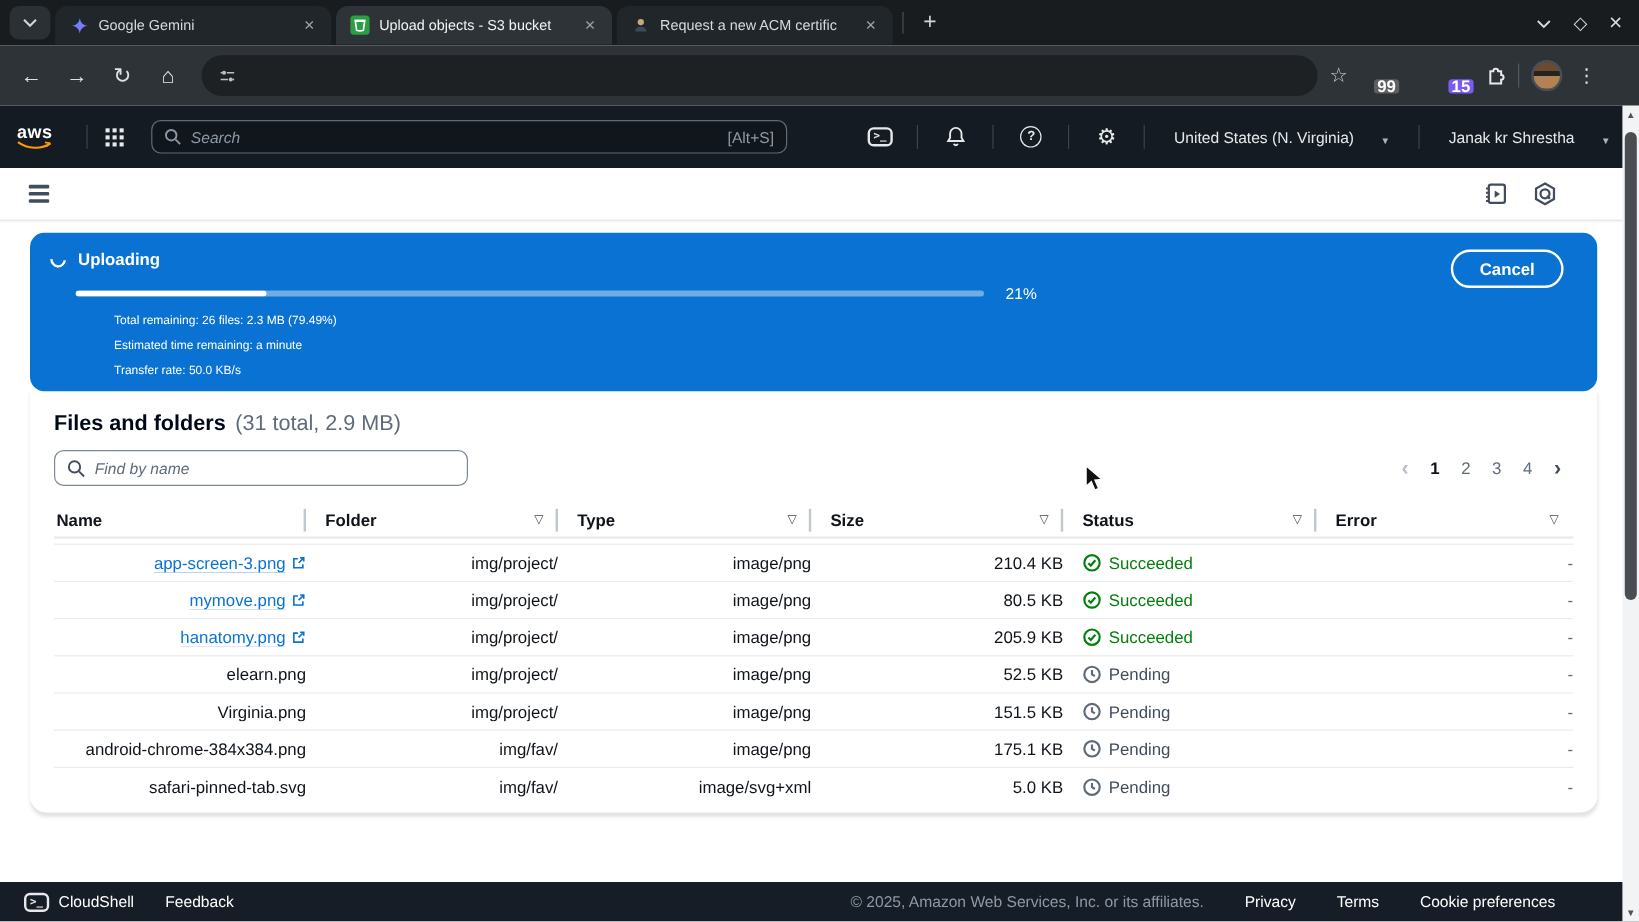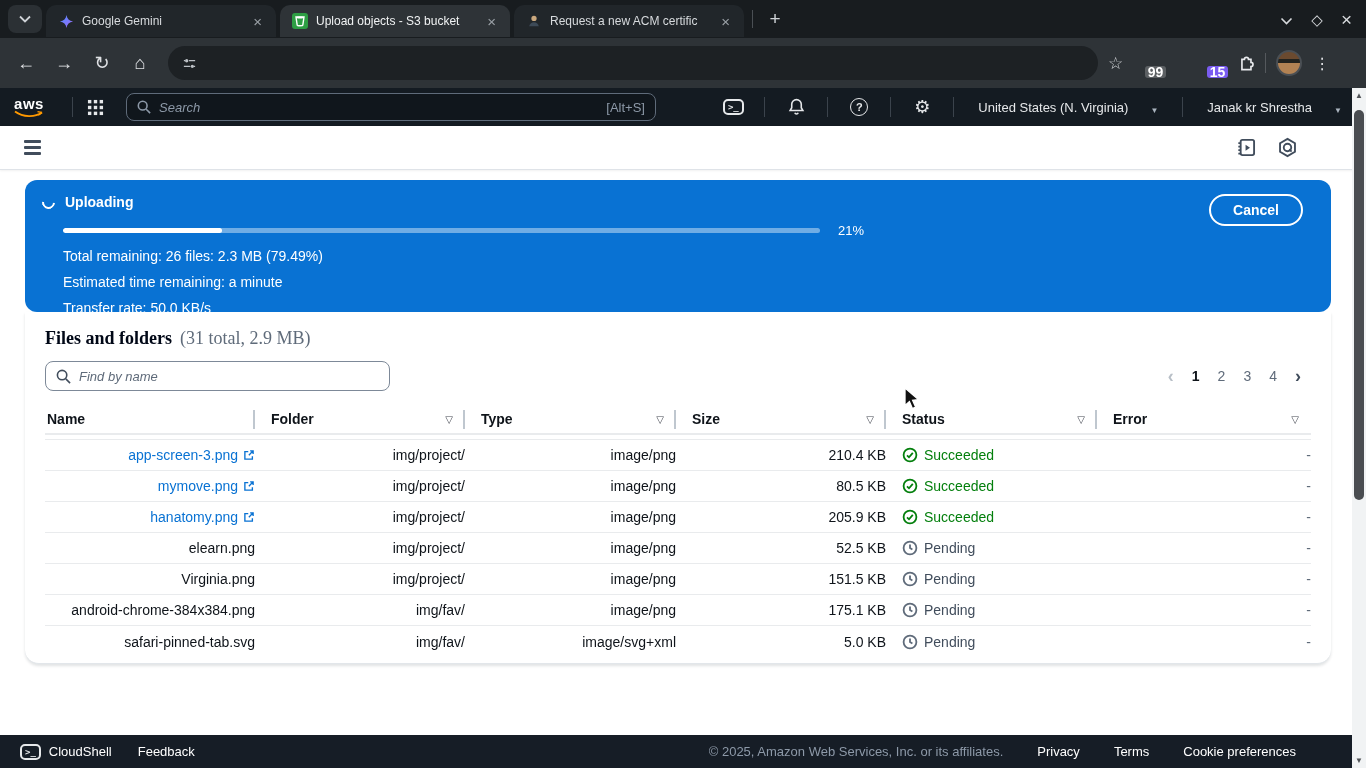--- a/index.html
+++ b/index.html
@@ -33,21 +33,21 @@
   .extbox-print { background:linear-gradient(180deg,#bfe9f7 0 30%,#29b6f6 30% 65%,#ef5aa7 65% 100%); border-radius:4px; width:18px; height:18px; }
   .extbox-purple { background:#6b3df5; border-radius:55% 45% 20% 60%; width:18px; height:18px; transform:rotate(-15deg); }
   .badge { position:absolute; bottom:-5px; right:-4px; font-size:14px; font-weight:bold; color:#fff; border-radius:3px; padding:0 3px; line-height:12px; }
   .badge.gray { background:#5c6063; }
   .badge.purple { background:#7a5cf0; }
   .tool-divider { width:1px; height:20px; background:#55595d; margin:0 4px; }
   .avatar { width:26px; height:26px; border-radius:50%; background:linear-gradient(180deg,#6b4a2f 0 34%,#23231f 34% 52%,#b28253 52% 100%); border:2px solid #4a4f54; cursor:pointer; }
   .kebab { color:#dfe1e4; font-size:16px; padding:0 6px; cursor:pointer; }
 
   
-  .awsnav { height:38px; background:#141b22; display:flex; align-items:center; padding:0 14px; color:#d1d5db; }
+  .awsnav { height:52px; background:#141b22; display:flex; align-items:center; padding:0 14px; color:#d1d5db; }
   .awslogo { display:flex; flex-direction:column; align-items:center; margin-right:18px; cursor:pointer; }
   .awslogo .txt { color:#fff; font-weight:bold; font-size:15px; line-height:13px; letter-spacing:.5px; }
   .navsep { width:1px; height:20px; background:#3b434c; margin:0 10px; }
   .gridico { cursor:pointer; display:flex; margin:0 4px; }
   .awssearch { width:530px; height:28px; margin-left:18px; background:#10161c; border:1px solid #5f6b7a; border-radius:8px; display:flex; align-items:center; padding:0 10px; gap:8px; }
   .awssearch input { flex:1; background:transparent; border:none; outline:none; color:#e6e8ea; font-size:13px; font-family:inherit; }
   .awssearch input::placeholder { color:#8d99a8; font-style:italic; }
   .shortcut { color:#8d99a8; font-size:13px; }
   .awsnav .right { margin-left:auto; display:flex; align-items:center; gap:4px; }
   .hico { width:34px; display:flex; justify-content:center; align-items:center; cursor:pointer; }
@@ -67,25 +67,25 @@
   
   .page { width:1356px; height:565px; background:#fff; position:relative; }
 
   .banner { margin:10px 25px 0; height:132px; background:#0972d3; border-radius:12px; position:relative; color:#fff; padding:14px 28px 0 38px; }
   .banner .titlerow { display:flex; align-items:center; gap:10px; font-size:14px; font-weight:bold; }
   .spin { width:13px; height:13px; border-radius:50%; border:2.5px solid transparent; border-bottom-color:#fff; border-left-color:#fff; transform:rotate(-40deg); margin-left:-21px; }
   .progressrow { display:flex; align-items:center; margin-top:13px; }
   .ptrack { width:757px; height:5px; background:rgba(255,255,255,.42); border-radius:3px; overflow:hidden; }
   .pfill { height:100%; background:#fff; border-radius:3px; }
   .plabel { font-size:13px; margin-left:18px; }
-  .banner .line { font-size:14px; margin-top:10px; }
+  .banner .line { font-size:10px; margin-top:10px;margin-left:32px; }
   .cancelbtn { position:absolute; top:14px; right:28px; height:32px; padding:0 22px; background:transparent; border:2px solid #fff; border-radius:18px; color:#fff; font-weight:bold; font-size:14px; font-family:inherit; cursor:pointer; }
 
   .card { margin:0 25px; border-bottom:1px solid #e2e6ea; border-radius:0 0 14px 14px; box-shadow:0 2px 3px rgba(0,28,36,.12); padding:16px 20px 6px; background:#fff; }
-  .cardhead { display:flex; align-items:flex-end; gap:8px;font-family:Liberation Serif, serif; }
+  .cardhead { display:flex; align-items:flex-end; gap:8px; }
   .cardhead h1 { font-size:18px; color:#000716; font-weight:bold; }
   .cardhead .suffix { font-size:18px; color:#5f6b7a; font-weight:normal; }
   .toolrow { display:flex; align-items:center; margin-top:12px; }
   .findbox { width:345px; height:30px; border:1px solid #7d8998; border-radius:8px; display:flex; align-items:center; padding:0 10px; gap:8px; background:#fff; }
   .findbox input { flex:1; border:none; outline:none; font-size:13px; font-style:italic; color:#0f141a; font-family:inherit; }
   .findbox input::placeholder { color:#5f6b7a; font-style:italic; }
   .pagination { margin-left:auto; display:flex; align-items:center; gap:18px; font-size:14px; color:#5f6b7a; margin-right:10px; }
   .pagechev { font-size:18px; line-height:1; cursor:pointer; color:#414d5c; font-weight:bold; }
   .pagechev.disabled { color:#b8bfc7; cursor:default; }
   .page-num { cursor:pointer; }

